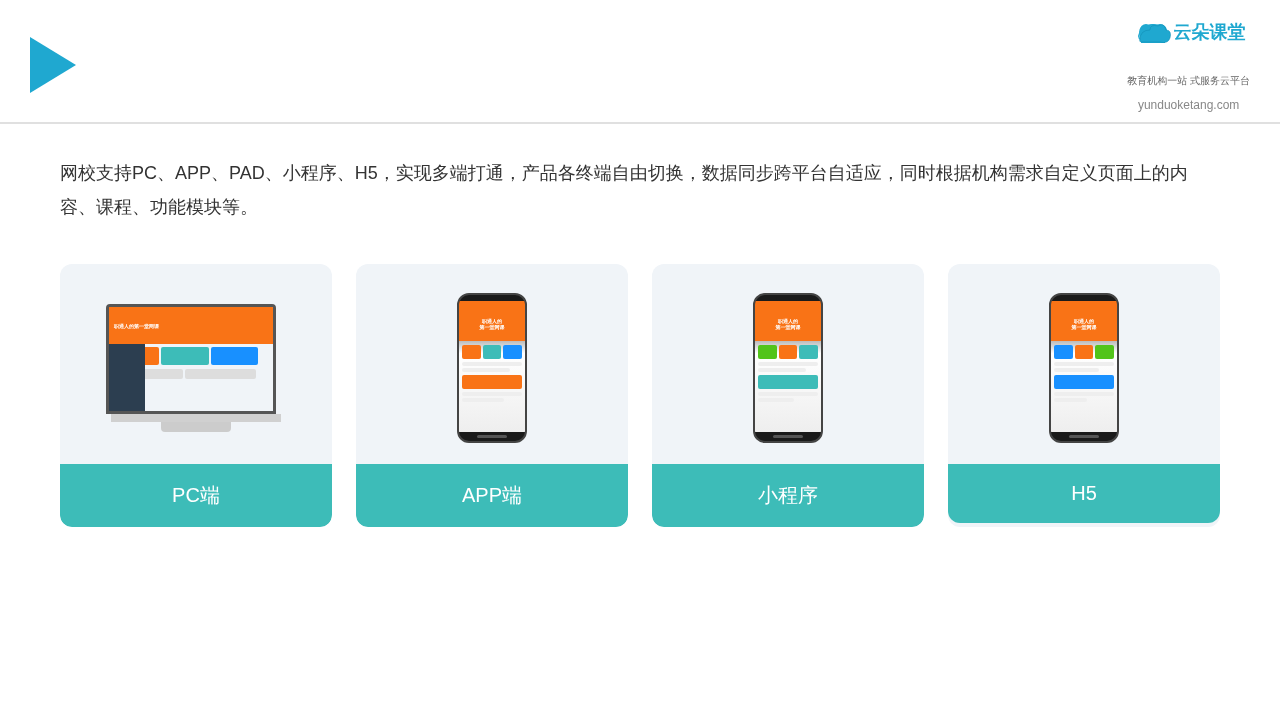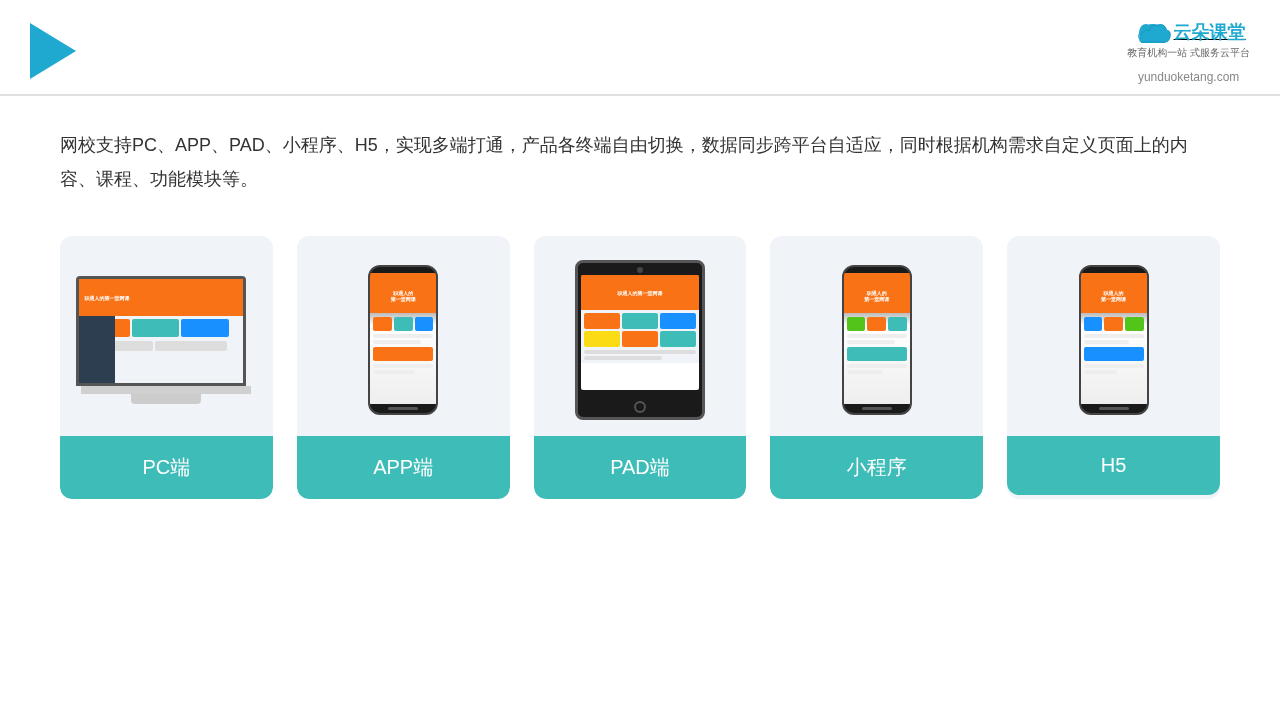--- a/index.html
+++ b/index.html
@@ -38,36 +38,36 @@
     }
     .header-right {
       display: flex;
       flex-direction: column;
       align-items: center;
     }
     .brand-logo {
       display: flex;
       align-items: center;
       gap: 0;
-      text-decoration: underline;
     }
     .cloud-icon {
       width: 42px;
       height: 28px;
     }
     .brand-name {
       font-size: 18px;
       font-weight: bold;
       color: #1fa8d0;
     }
     .brand-tagline {
       font-size: 10px;
       color: #666;
       text-align: right;
       line-height: 1.4;
+      margin-top: 28px;
     }
     .brand-url {
       font-size: 12px;
       color: #888;
       margin-top: 10px;
     }
 
     
     .description {
       padding: 32px 60px 20px 60px;
@@ -336,46 +336,20 @@
               </div>
             </div>
           </div>
         </div>
         <div class="phone-home-bar"></div>
       </div>
     </div>
     <div class="card-label">APP端</div>
   </div>
 
-  <div class="card">
-    <div class="card-image-area">
-      <div class="tablet-mockup">
-        <div class="tablet-camera"></div>
-        <div class="tablet-screen">
-          <div style="width:100%;height:30%;background:#f97316;display:flex;align-items:center;justify-content:center;">
-            <div style="color:white;font-size:5px;font-weight:bold;">职通人的第一堂网课</div>
-          </div>
-          <div style="padding:3px;background:#f0f4f8;flex:1;">
-            <div style="display:grid;grid-template-columns:1fr 1fr 1fr;gap:2px;">
-              <div style="height:16px;background:#f97316;border-radius:2px;"></div>
-              <div style="height:16px;background:#3dbcb8;border-radius:2px;"></div>
-              <div style="height:16px;background:#1890ff;border-radius:2px;"></div>
-              <div style="height:16px;background:#fadb14;border-radius:2px;"></div>
-              <div style="height:16px;background:#f97316;border-radius:2px;"></div>
-              <div style="height:16px;background:#3dbcb8;border-radius:2px;"></div>
-            </div>
-            <div style="height:4px;background:#ddd;border-radius:2px;margin-top:3px;"></div>
-            <div style="height:4px;background:#ddd;border-radius:2px;margin-top:2px;width:70%;"></div>
-          </div>
-        </div>
-        <div class="tablet-home-btn"></div>
-      </div>
-    </div>
-    <div class="card-label">PAD端</div>
-  </div>
 
   <div class="card">
     <div class="card-image-area">
       <div class="phone-mockup">
         <div class="phone-notch"></div>
         <div class="phone-screen">
           <div class="phone-screen-content">
             <div style="width:100%;height:30%;background:#f97316;padding:8px 4px 2px;display:flex;align-items:center;justify-content:center;">
               <div style="color:white;font-size:5px;text-align:center;font-weight:bold;">职通人的<br>第一堂网课</div>
             </div>

